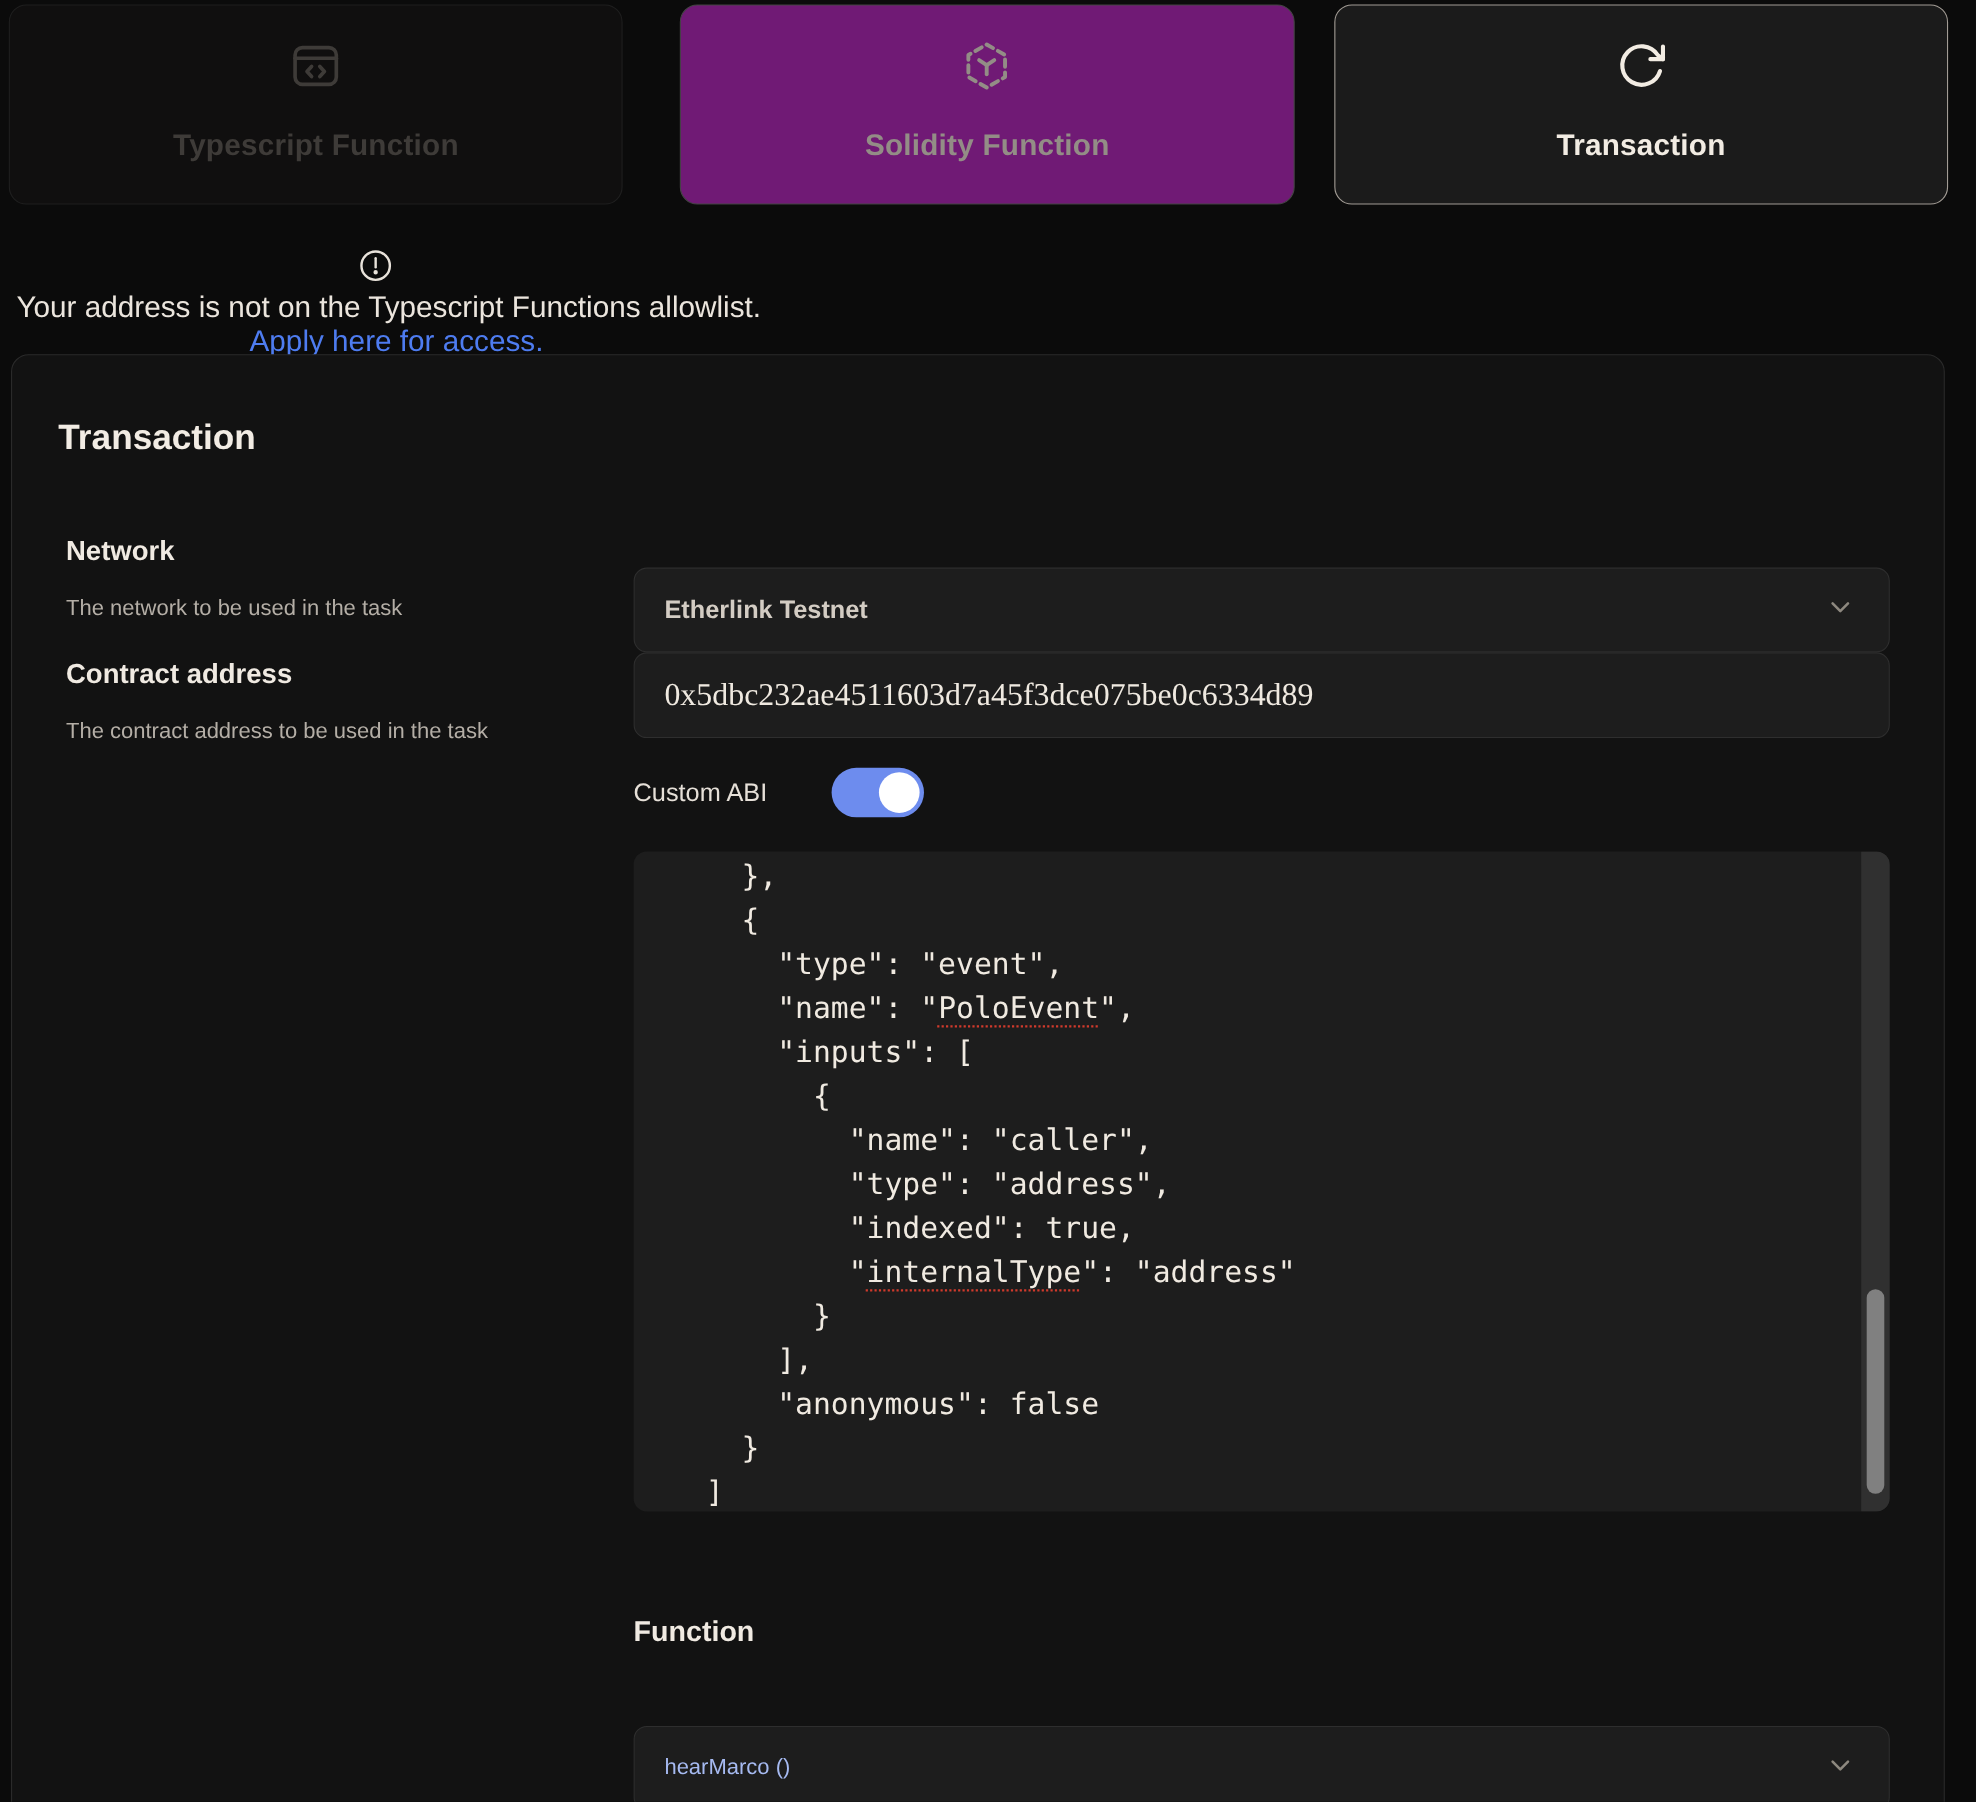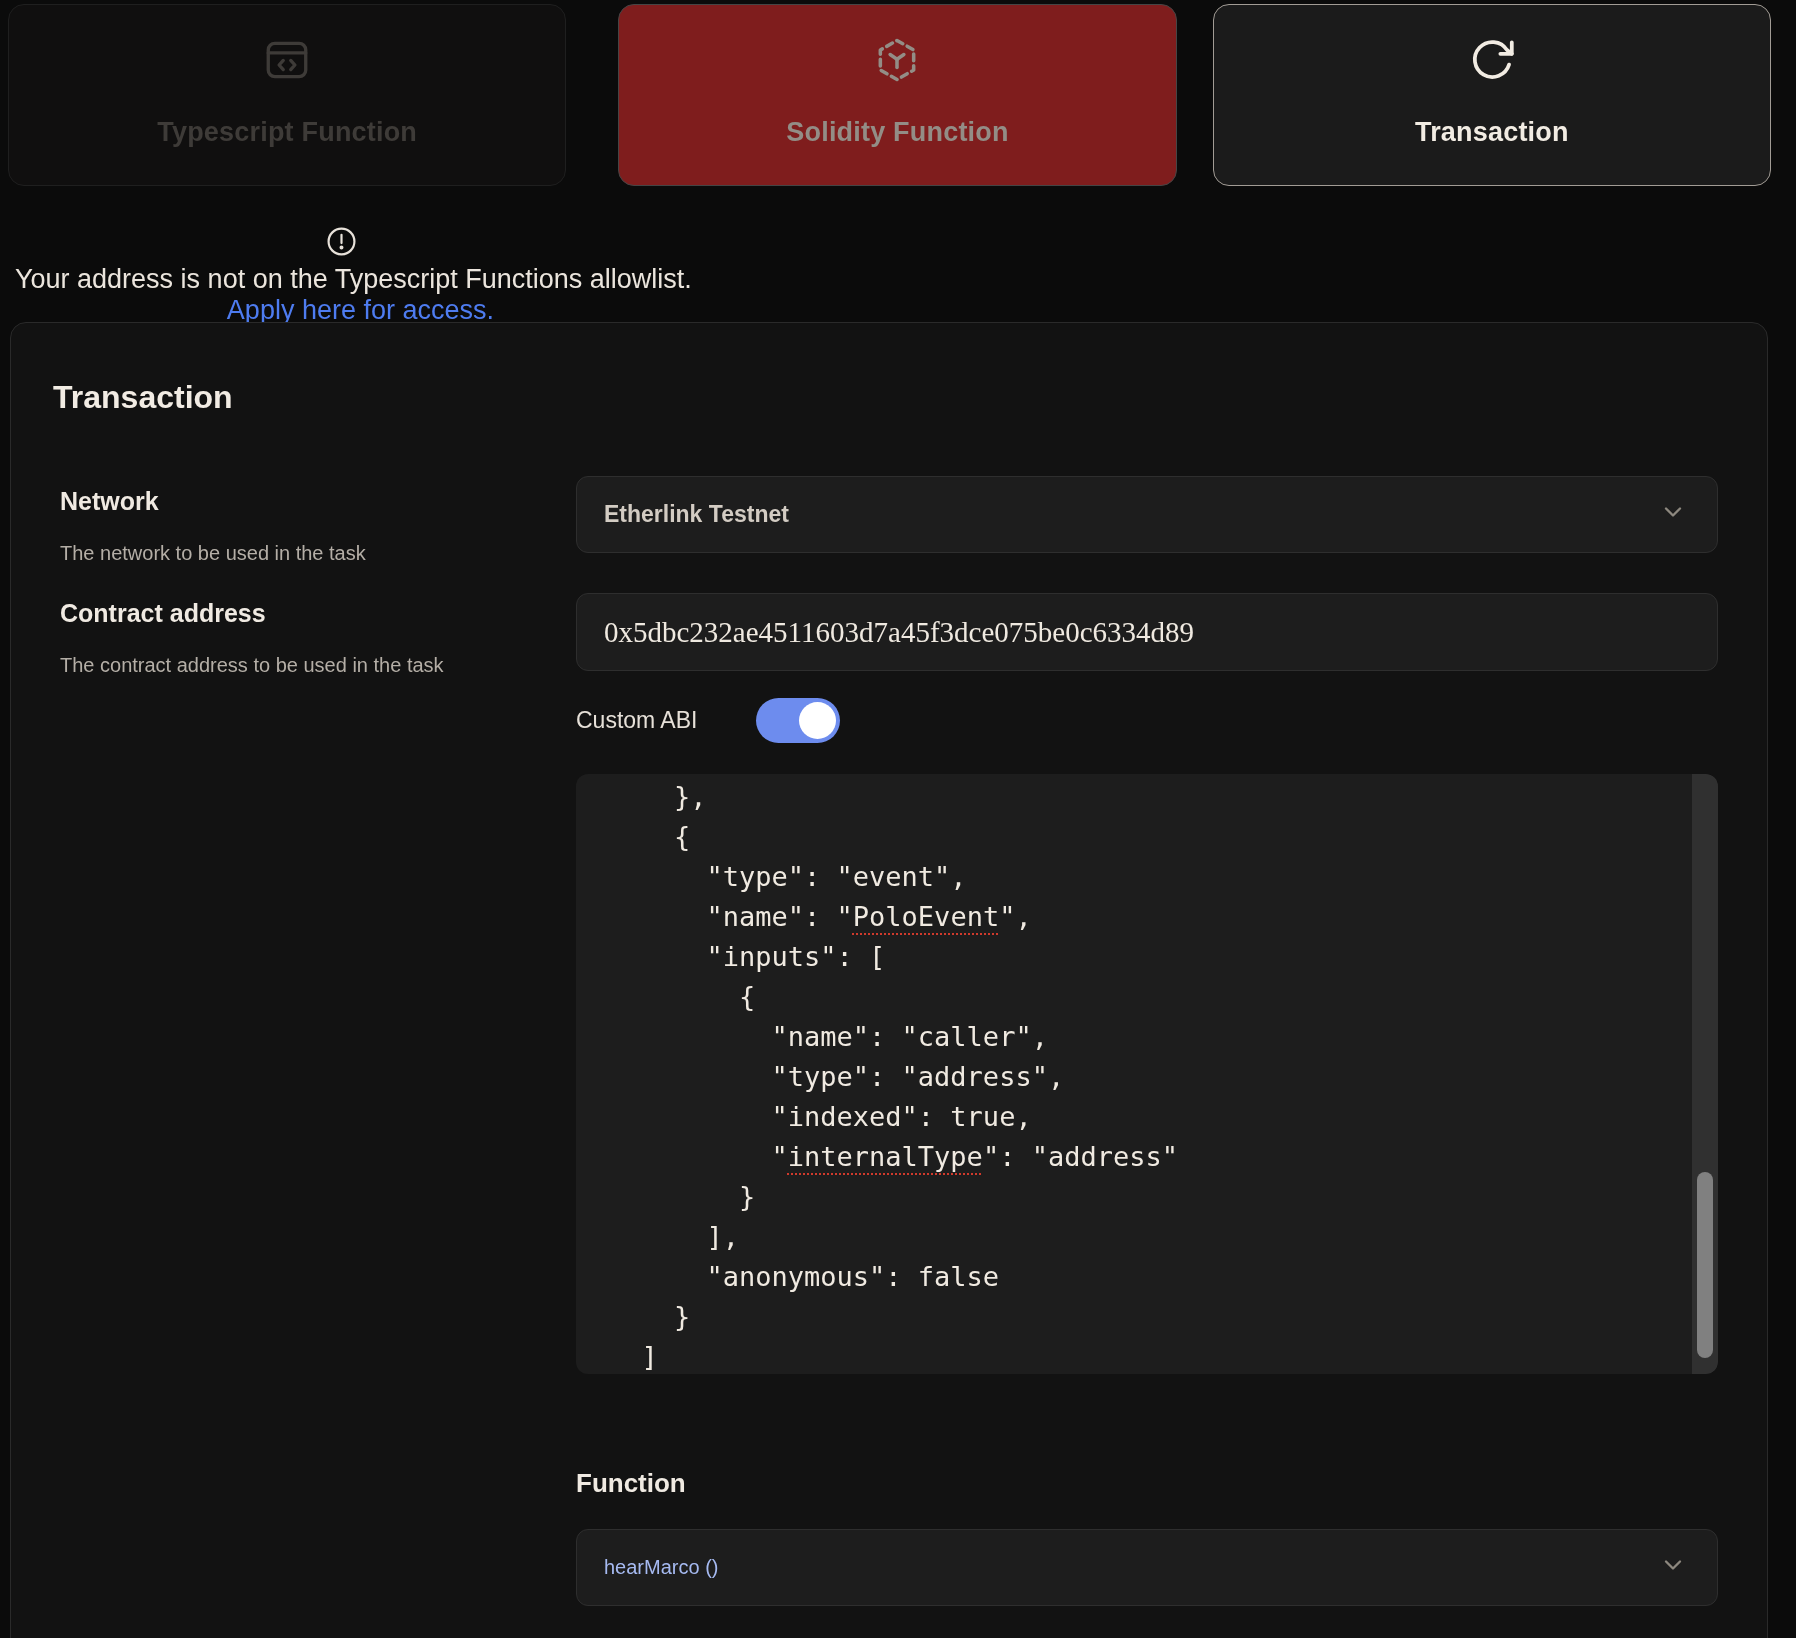--- a/index.html
+++ b/index.html
@@ -18,21 +18,21 @@
     color:#efe9e0;
   }
 
   
   .tabs{position:absolute;left:8px;top:4px;width:1763px;height:182px;display:flex;gap:36px;}
   .tab-card{flex:1;border-radius:16px;display:flex;flex-direction:column;align-items:center;
     padding-top:30px;gap:32px;cursor:pointer;}
   .tab-card .tab-label{font-size:27px;font-weight:bold;letter-spacing:.2px;}
   .tab-card svg{width:50px;height:50px;display:block;}
   .tab-disabled{background:#100f0f;border:1px solid #1f1f1f;color:#3e3b38;}
-  .tab-default{background:#7f1d1d;border:1px solid #454545;color:#938d86;margin-left:16px;}
+  .tab-default{background:#701a75;border:1px solid #454545;color:#938d86;margin-left:16px;}
   .tab-selected{background:#1b1b1b;border:1px solid #a29c95;color:#f2ece3;}
 
   
   .banner{position:absolute;left:15px;top:226px;display:flex;align-items:center;font-size:27px;color:#ebe5dd;flex-direction:column;}
   .banner svg{width:31px;height:31px;margin-right:24px;flex:none;}
   .banner .banner-link{color:var(--link);margin-left:14px;cursor:pointer;text-decoration:none;}
 
   
   .panel{position:absolute;left:10px;top:322px;width:1758px;height:1400px;
     background:#121212;border:1px solid #2a2a2a;border-radius:16px;}
@@ -41,21 +41,21 @@
   .field-label{position:absolute;left:49px;font-size:25px;font-weight:bold;color:#f0eae2;}
   .field-desc{position:absolute;left:49px;font-size:20px;color:#b4aea6;line-height:40px;max-width:470px;}
 
   .network-label{top:164px;}
   .network-desc{top:210px;}
   .contract-label{top:276px;}
   .contract-desc{top:322px;}
 
   .select-box{position:absolute;left:565px;width:1142px;height:77px;background:#1d1d1d;
     border:1px solid #2e2e2e;border-radius:12px;display:flex;align-items:center;
-    justify-content:space-between;padding:0 30px 0 27px;cursor:pointer;}
+    justify-content:space-between;padding:0 30px 0 27px;cursor:pointer;margin-top:40px;}
   .select-box svg{width:28px;height:28px;color:#8d8press;color:#8d887f;flex:none;}
   .network-select{top:153px;font-size:23px;color:#d3ccc3;font-weight:bold;}
   .function-select{top:1206px;font-size:20px;color:var(--fnval);border-radius:12px;}
 
   .text-input{position:absolute;left:565px;top:270px;width:1142px;height:78px;background:#1d1d1d;
     border:1px solid #2e2e2e;border-radius:12px;padding:0 27px;font-size:29px;color:#efe9e0;
     font-family:Liberation Serif, serif;outline:none;}
 
   .abi-row-label{position:absolute;left:565px;top:375px;height:45px;display:flex;align-items:center;
     font-size:23px;color:#e6e0d8;}

